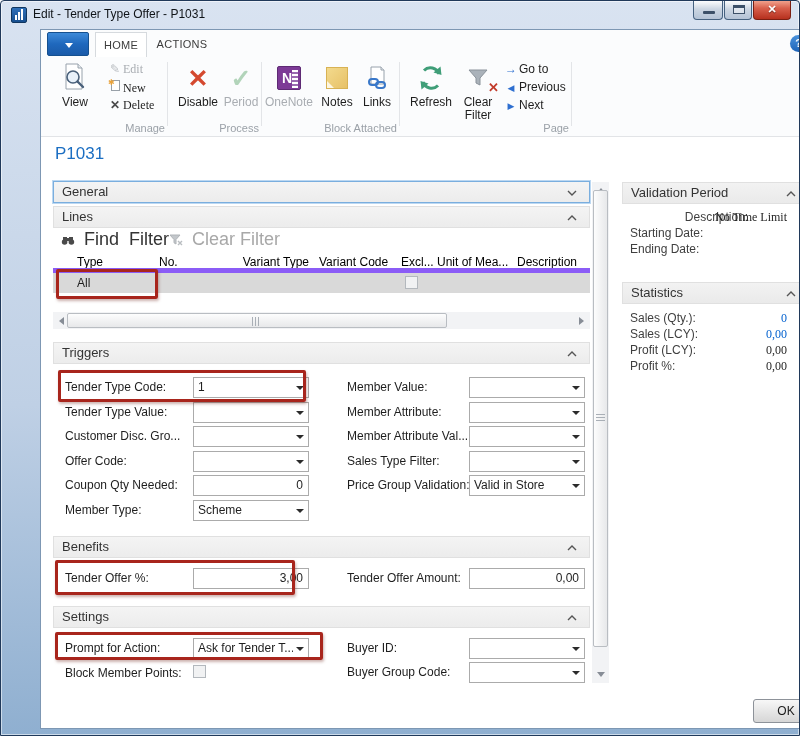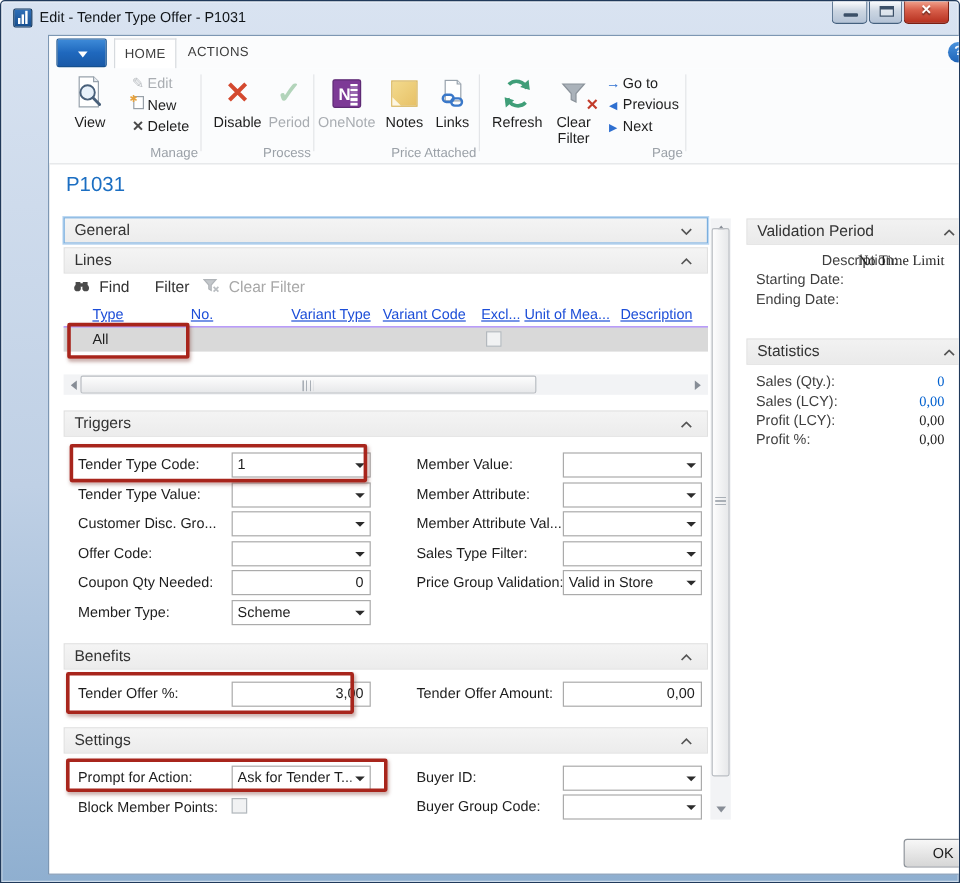--- a/index.html
+++ b/index.html
@@ -71,28 +71,28 @@
 
   
   .rectitle { position:absolute; left:14px; top:114px; font-size:17px; color:#1b6ec2; }
   .secbar { position:absolute; left:12px; width:537px; height:22px; padding-left:8px;
     background:linear-gradient(#f4f4f4,#ececec); border:1px solid #e0e0e0;
     font-size:13px; color:#333; line-height:20px; }
   .secbar.focused { border-color:#7aaede; box-shadow:0 0 0 1px #bcd8f2; }
   .chev { position:absolute; right:12px; top:8px; line-height:0; }
 
   
-  .linestoolbar { position:absolute; left:12px; top:199px; width:537px; height:20px; font-size:13px; color:#333; }
+  .linestoolbar { position:absolute; left:12px; top:199px; width:537px; height:20px; font-size:18px; color:#333; }
   .tbitem { position:absolute; top:0; line-height:20px; white-space:nowrap; }
   .tbitem .ticon { display:inline-block; vertical-align:-1px; margin-right:4px; line-height:0; }
   .tbitem.disabled { color:#a8a8a8; }
 
   
   .table-header { position:absolute; left:12px; top:222px; width:537px; height:21px;
-    border-bottom:1px solid #8b5cf6; display:flex; font-size:12px; color:#1d4ed8;text-decoration:underline; }
+    border-bottom:5px solid #8b5cf6; display:flex; font-size:12px; color:#000000; }
   .th { line-height:20px; white-space:nowrap; overflow:hidden; }
   .th1{ width:100px; padding-left:24px; } .th2{ width:80px; padding-left:6px; }
   .th3{ width:76px; text-align:right; } .th4{ width:84px; padding-left:10px; }
   .th5{ width:40px; padding-left:8px; } .th6{ width:78px; padding-left:4px; }
   .th7{ width:79px; padding-left:6px; }
   .table-row { position:absolute; left:12px; top:243px; width:537px; height:20px; background:#d9d9d9; font-size:12px; color:#1e1e1e; }
   .row-type { position:absolute; left:24px; line-height:20px; }
   .row-cb { position:absolute; left:352px; top:3px; }
   .cb { display:inline-block; width:13px; height:13px; background:#f1f2f3; border:1px solid #b3b8bd; }
 
@@ -185,21 +185,21 @@
           <div class="bicon">
             <svg width="26" height="30" viewBox="0 0 26 30">
                 <path d="M4 1 h12 l4 4 v21 h-16 z" fill="#fff" stroke="#98a2ac"></path>
                 <path d="M16 1 v4 h4" fill="#e8ecf0" stroke="#98a2ac"></path>
                 <circle cx="11" cy="14" r="6" fill="rgba(210,228,245,.5)" stroke="#49607a" stroke-width="1.6"></circle>
                 <line x1="15.5" y1="18.5" x2="21" y2="24" stroke="#49607a" stroke-width="2.4" stroke-linecap="round"></line>
               </svg>
           </div>
           <div class="blabel">View</div>
         </div>
-        <div class="smallstack" style="left:58px;width:58px;">
+        <div class="smallstack" style="left:58px;width:58px;font-family:Liberation Serif, serif;">
           <div class="srow disabled"><span class="sicon" style="color:#b8bcc0;">✎</span><span>Edit</span></div>
           <div class="srow"><span class="sicon"><svg width="14" height="14" viewBox="0 0 14 14">
                   <rect x="3.5" y="2.5" width="8" height="10" fill="#fff" stroke="#98a0a8"></rect>
                   <text x="0" y="7" font-size="8" fill="#e8a33d">✱</text>
                 </svg></span><span>New</span></div>
           <div class="srow"><span class="sicon" style="color:#4a4a4a;font-weight:bold;">✕</span><span>Delete</span></div>
         </div>
         <div class="glabel">Manage</div>
       </div>
       <div class="rsep" style="left:126px;"></div>
@@ -242,21 +242,21 @@
                 <path d="M5 1 h10 l3 3 v14 h-13 z" fill="#fff" stroke="#98a2ac"></path>
                 <path d="M15 1 v3 h3" fill="#e8ecf0" stroke="#98a2ac"></path>
                 <g stroke="#3a78c9" fill="none" stroke-width="2">
                   <rect x="3" y="13" rx="3" ry="3" width="9" height="6"></rect>
                   <rect x="10" y="16" rx="3" ry="3" width="9" height="6"></rect>
                 </g>
               </svg>
           </div>
           <div class="blabel">Links</div>
         </div>
-        <div class="glabel">Price Attached</div>
+        <div class="glabel">Block Attached</div>
       </div>
       <div class="rsep" style="left:358px;"></div>
 
       <div class="rgroup" style="left:360px;width:168px;">
         <div class="bigbtn" style="left:6px;width:48px;">
           <div class="bicon">
             <svg width="26" height="26" viewBox="0 0 26 26" fill="none">
                 <path d="M21 9 A9 9 0 0 0 6 5.5" stroke="#3f9e78" stroke-width="3"></path>
                 <polygon points="22.5,1.5 23.5,10 15.5,7.5" fill="#3f9e78"></polygon>
                 <path d="M5 17 A9 9 0 0 0 20 20.5" stroke="#3f9e78" stroke-width="3"></path>

